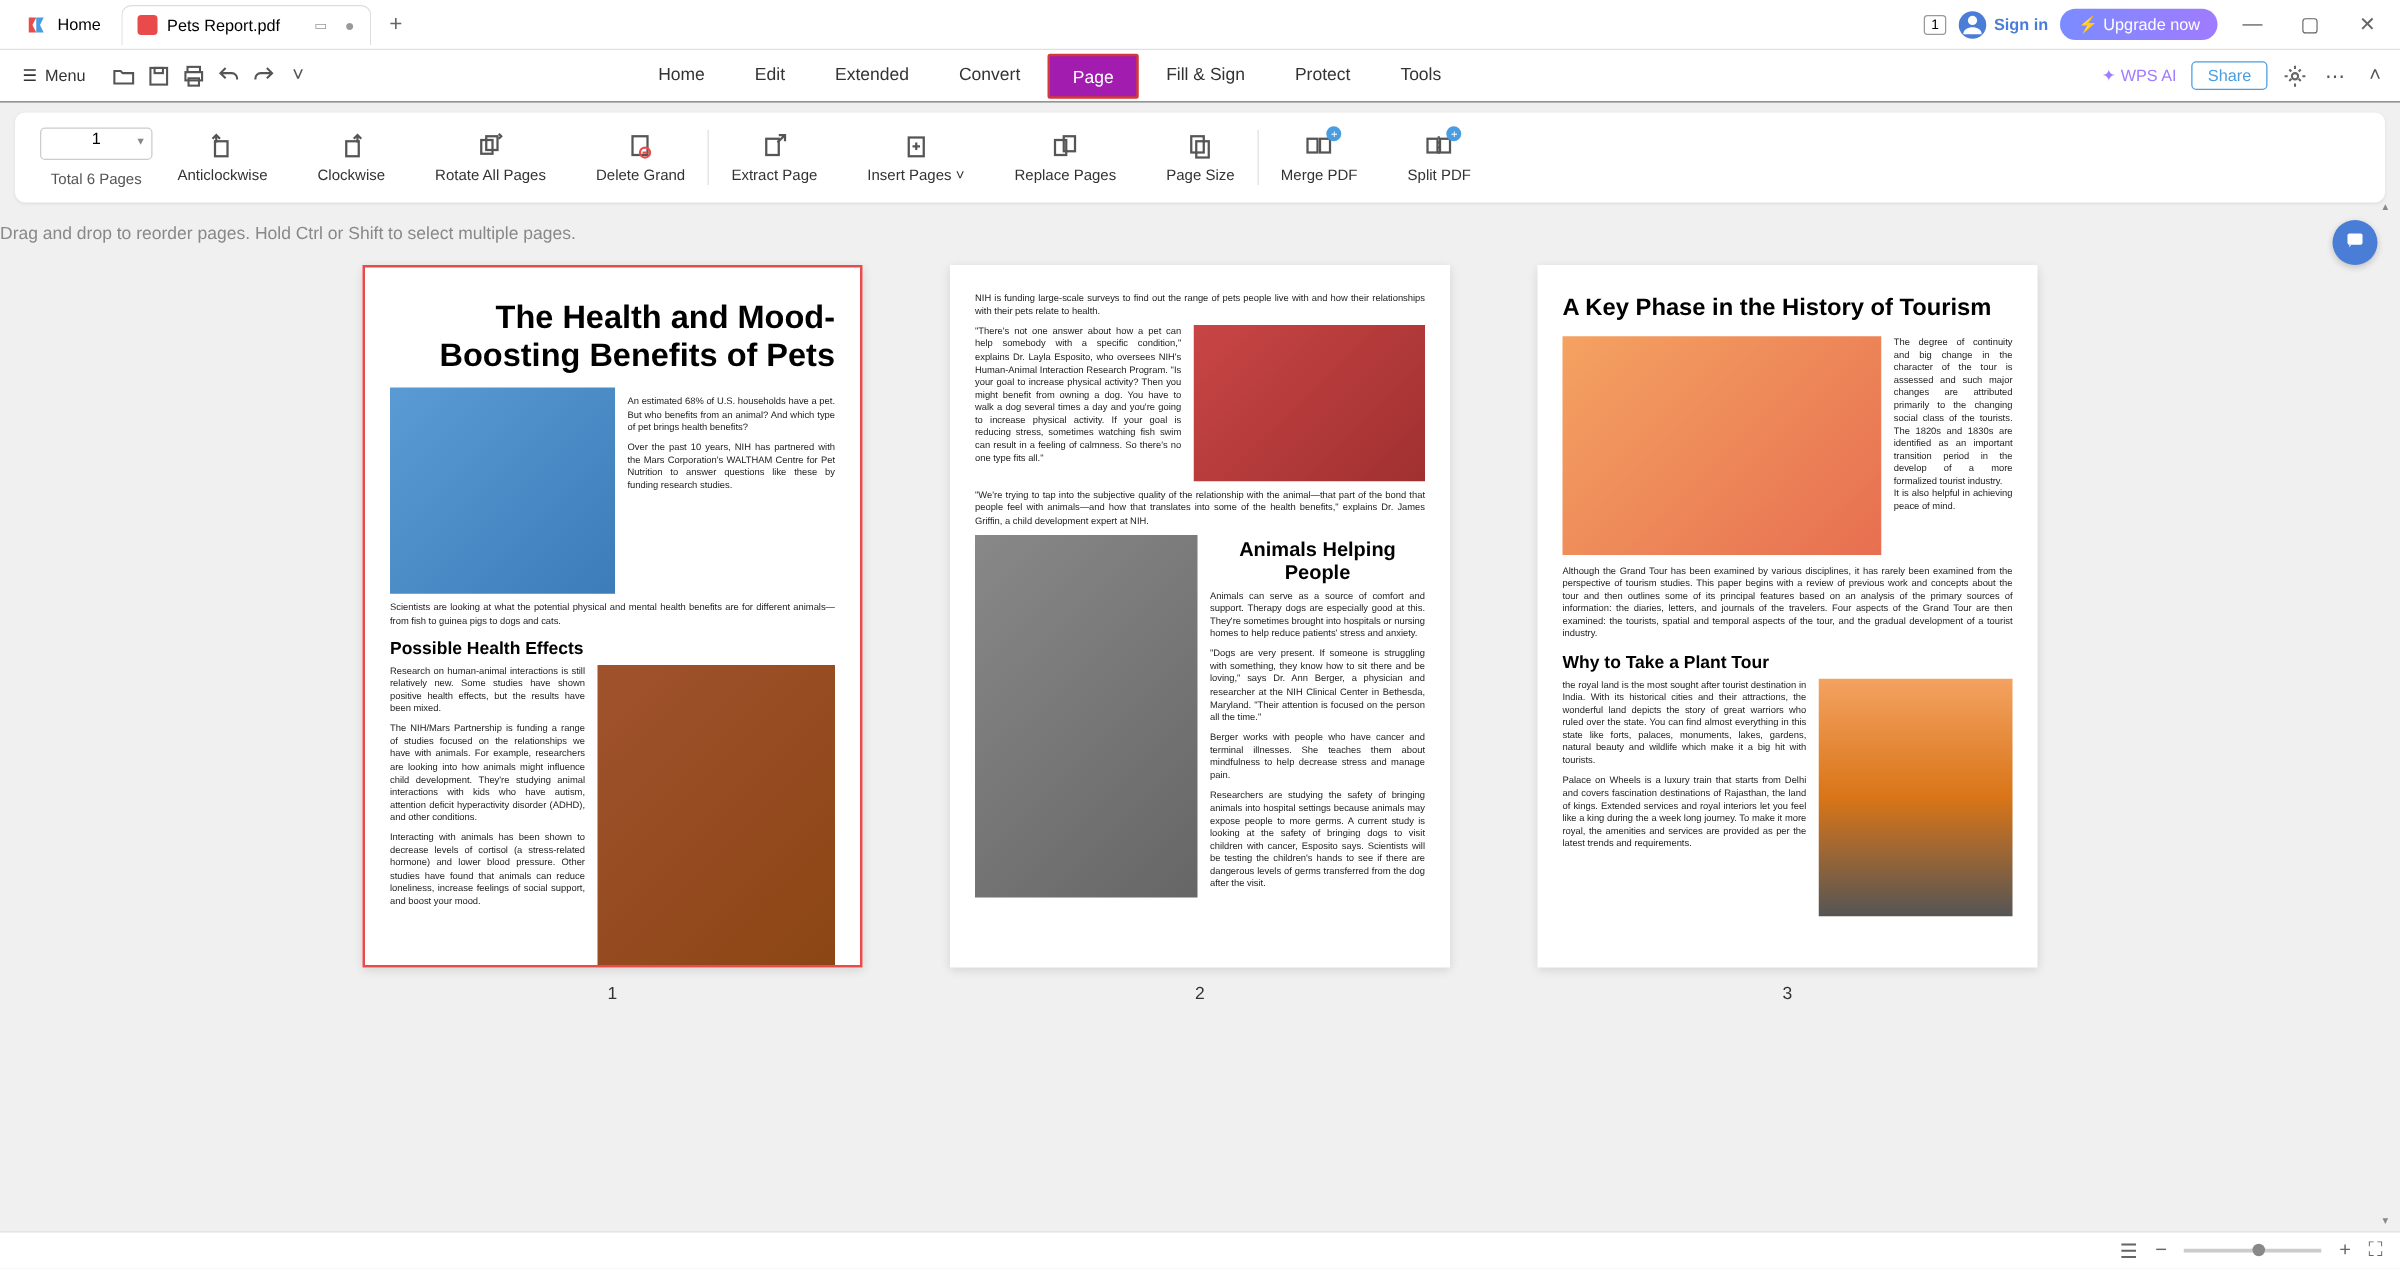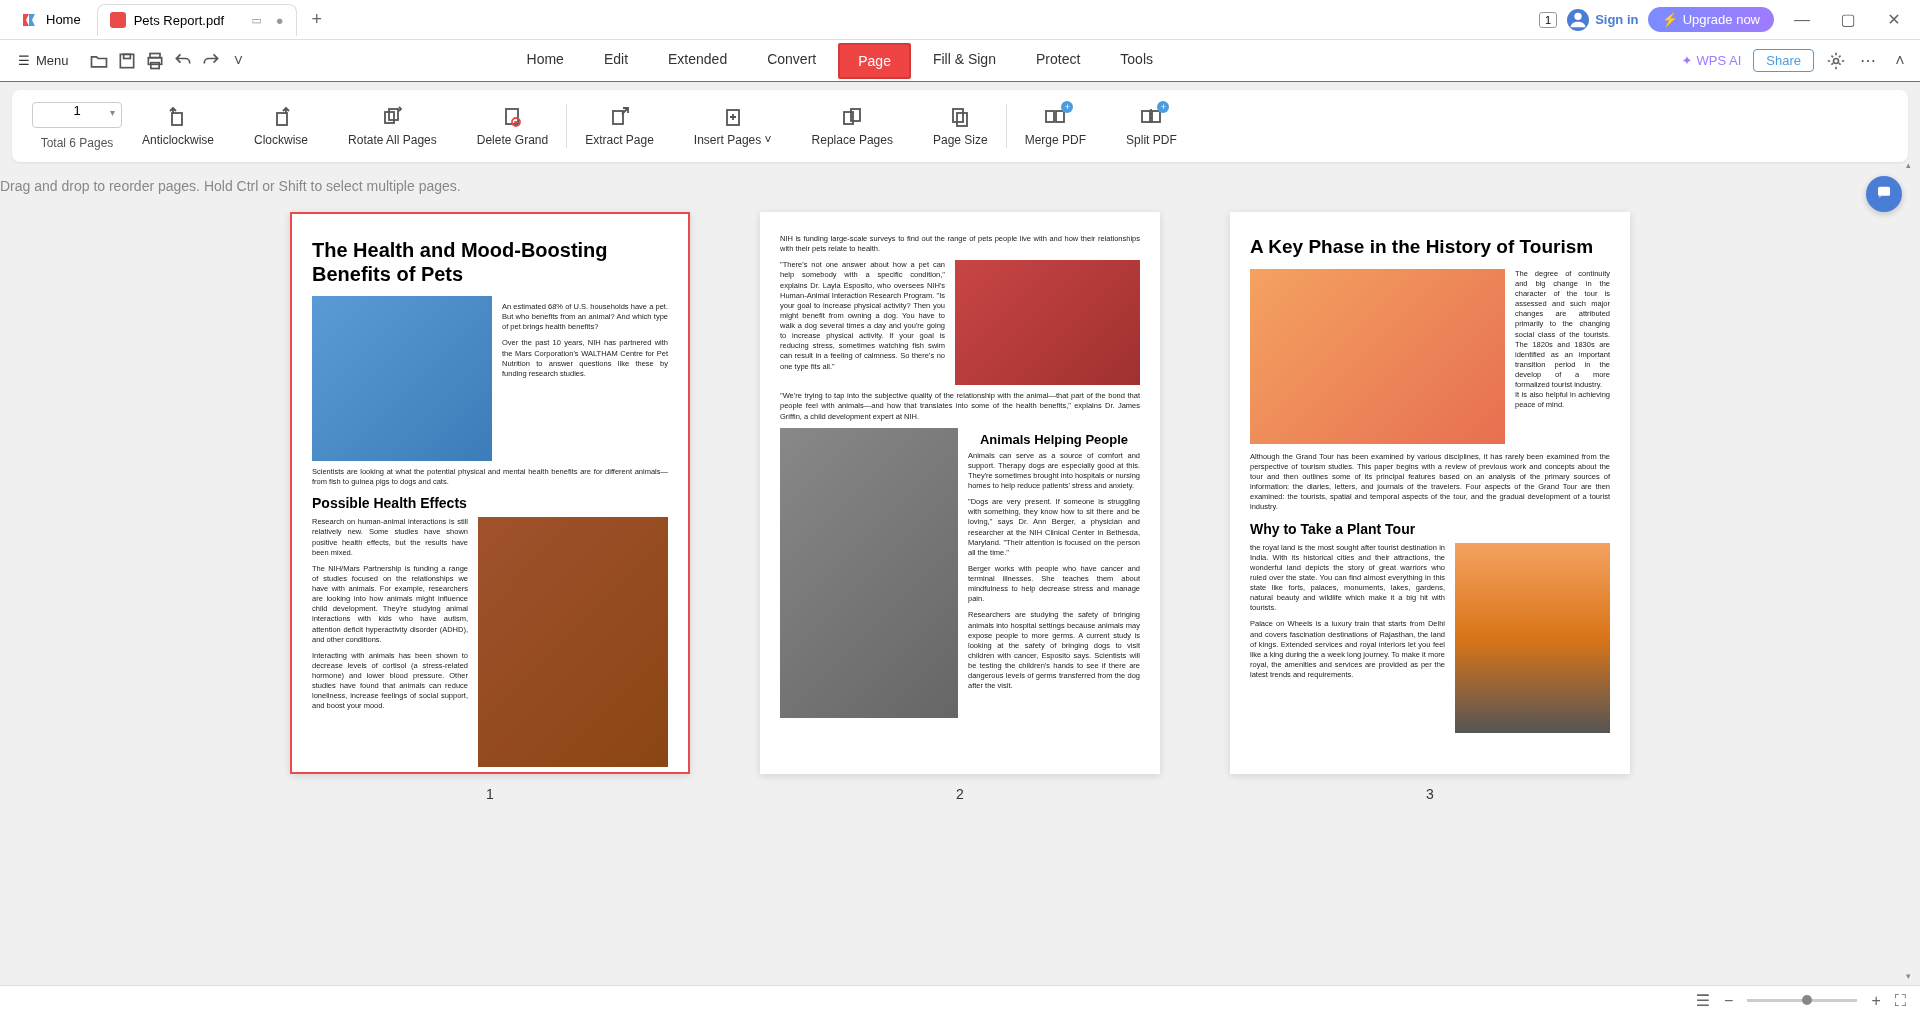--- a/index.html
+++ b/index.html
@@ -23,21 +23,21 @@
 
 
 .menubar { height: 42px; background: #fff; display: flex; align-items: center; padding: 0 10px; border-bottom: 1px solid #737373; }
 .menu-btn { display: flex; align-items: center; gap: 4px; padding: 4px 8px; font-size: 13px; color: #333; }
 .hamburger { display: inline-block; width: 14px; }
 .hamburger::before { content: "☰"; }
 .qa-icons { display: flex; gap: 8px; margin-left: 12px; }
 .qa-icon { width: 20px; height: 20px; display: flex; align-items: center; justify-content: center; color: #555; }
 .main-tabs { display: flex; margin-left: 260px; gap: 4px; }
 .main-tab { padding: 8px 18px; font-size: 14px; color: #333; cursor: pointer; }
-.main-tab.active { background: #ef4444; color: #fff; border: 2px solid #d43939; border-radius: 2px; }
+.main-tab.active { background: #a21caf; color: #fff; border: 2px solid #d43939; border-radius: 2px; }
 .menubar-right { margin-left: auto; display: flex; align-items: center; gap: 12px; }
 .wps-ai { color: #a07bff; font-size: 13px; display: flex; align-items: center; gap: 4px; }
 .share-btn { border: 1px solid #4a9de0; color: #4a9de0; padding: 3px 12px; border-radius: 4px; font-size: 13px; }
 
 
 .ribbon { height: 72px; background: #fff; margin: 8px 12px 0 12px; border-radius: 8px; display: flex; align-items: center; padding: 0 20px; box-shadow: 0 1px 3px rgba(0,0,0,0.08); }
 .ribbon-group { display: flex; align-items: center; gap: 24px; }
 .page-selector { display: flex; flex-direction: column; align-items: center; gap: 4px; margin-right: 12px; }
 .page-input { width: 90px; height: 26px; border: 1px solid #ccc; border-radius: 4px; text-align: center; font-size: 13px; position: relative; }
 .page-input::after { content: "▾"; position: absolute; right: 6px; top: 4px; color: #888; font-size: 10px; }
@@ -52,23 +52,23 @@
 .hint-bar { text-align: left; padding: 16px 0 8px; font-size: 14px; color: #888; }
 
 
 .pages-area { display: flex; justify-content: center; gap: 70px; padding: 10px 40px; }
 .page-col { display: flex; flex-direction: column; align-items: center; gap: 12px; }
 .page-thumb { width: 400px; height: 562px; background: #fff; box-shadow: 0 2px 8px rgba(0,0,0,0.12); padding: 22px 20px; position: relative; overflow: hidden; }
 .page-thumb.selected { border: 2px solid #e94b4b; }
 .page-number { font-size: 14px; color: #333; }
 
 
-.doc-title { font-size: 20px; font-weight: bold; text-align: left; margin: 2px 0 10px; line-height: 1.2; }
+.doc-title { font-size: 26px; font-weight: bold; text-align: right; margin: 2px 0 10px; line-height: 1.2; }
 .doc-h2 { font-size: 14px; font-weight: bold; margin: 8px 0 6px; }
-.doc-h3 { font-size: 13px; font-weight: bold; text-align: center; margin: 4px 0; }
+.doc-h3 { font-size: 16px; font-weight: bold; text-align: center; margin: 4px 0; }
 .doc-text { font-size: 7.5px; line-height: 1.35; text-align: justify; color: #222; }
 .two-col { display: flex; gap: 10px; margin-bottom: 6px; }
 .img-ph { background: linear-gradient(135deg, #6fa8d6, #8cb6dc); display: flex; align-items: center; justify-content: center; color: #fff; font-size: 8px; }
 .img-cat { background: linear-gradient(135deg, #5a9bd5, #3c7cb8); }
 .img-dog { background: linear-gradient(135deg, #a0522d, #8b4513); }
 .img-red { background: linear-gradient(135deg, #c94545, #a03030); }
 .img-catgray { background: linear-gradient(135deg, #888, #666); }
 .img-city { background: linear-gradient(135deg, #f4a261, #e76f51); }
 .img-eiffel { background: linear-gradient(180deg, #f4a261, #d97518, #555); }
 

